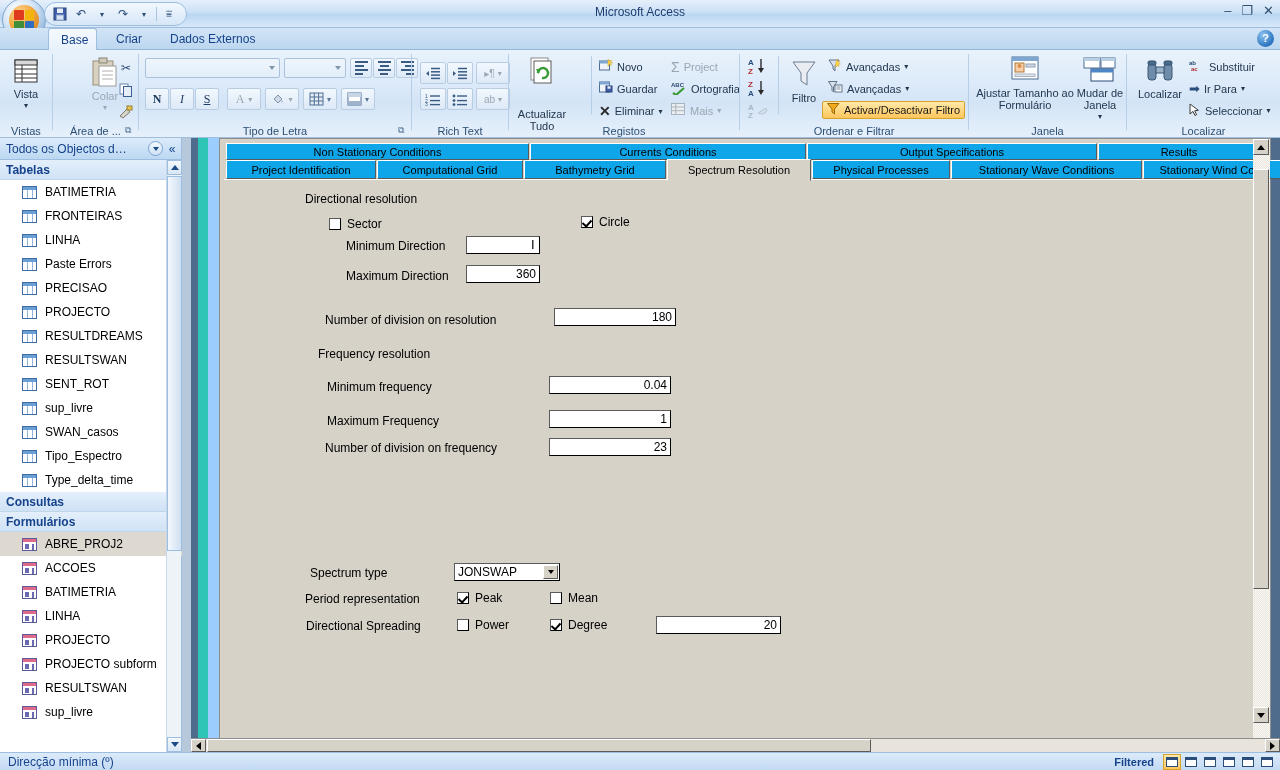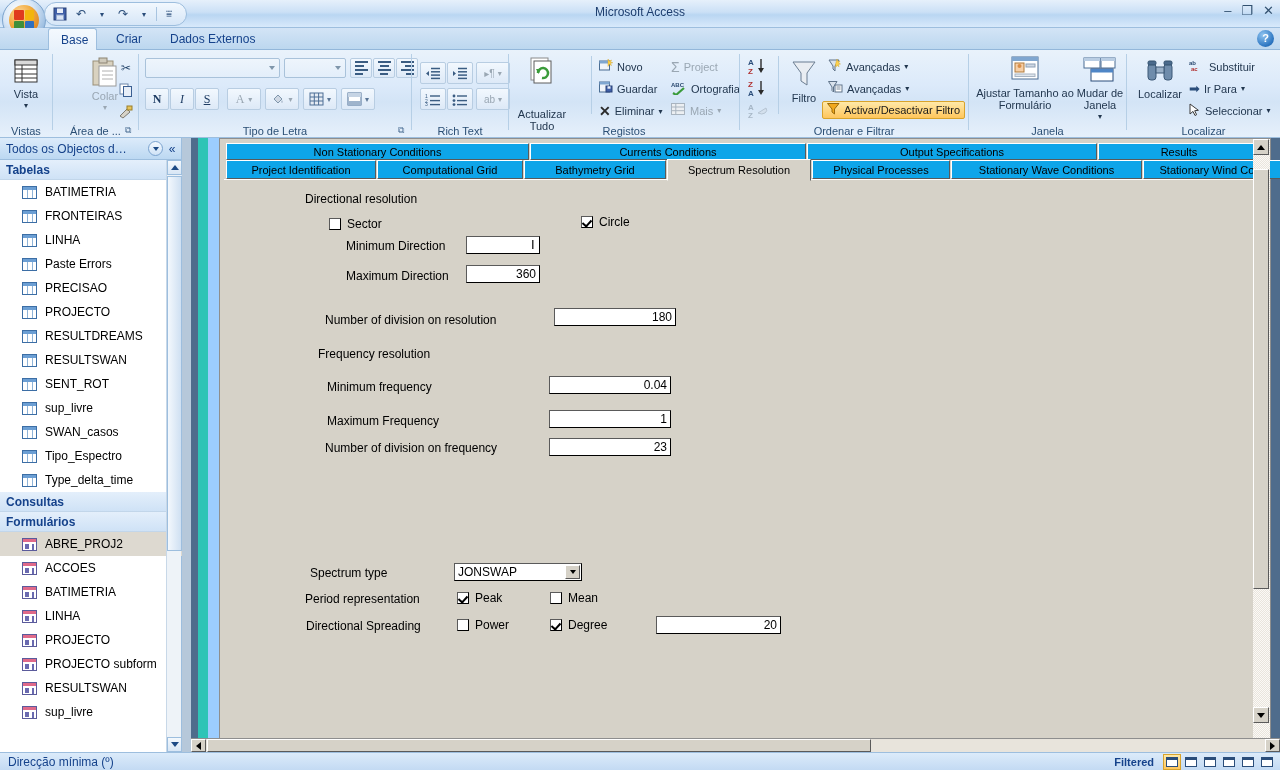--- a/index.html
+++ b/index.html
@@ -839,21 +839,21 @@
         <div class="flabel" style="left:103px;top:200px;">Minimum frequency</div>
         <div class="ftext" style="left:325px;top:196px;width:122px;">0.04</div>
 
         <div class="flabel" style="left:103px;top:234px;">Maximum Frequency</div>
         <div class="ftext" style="left:325px;top:230px;width:122px;">1</div>
 
         <div class="flabel" style="left:101px;top:261px;">Number of division on frequency</div>
         <div class="ftext" style="left:325px;top:258px;width:122px;">23</div>
 
         <div class="flabel" style="left:86px;top:386px;">Spectrum type</div>
-        <div class="fcombo" style="left:230px;top:383px;width:128px;text-align:left;">
+        <div class="fcombo" style="left:230px;top:383px;width:106px;text-align:left;">
           <span>JONSWAP</span>
           <span class="arrow">
               <i></i>
             </span>
         </div>
 
         <div class="flabel" style="left:81px;top:412px;">Period representation</div>
         <div class="fcheck on" style="left:233px;top:412px;"></div>
         <div class="flabel" style="left:251px;top:411px;">Peak</div>
         <div class="fcheck" style="left:326px;top:412px;"></div>

